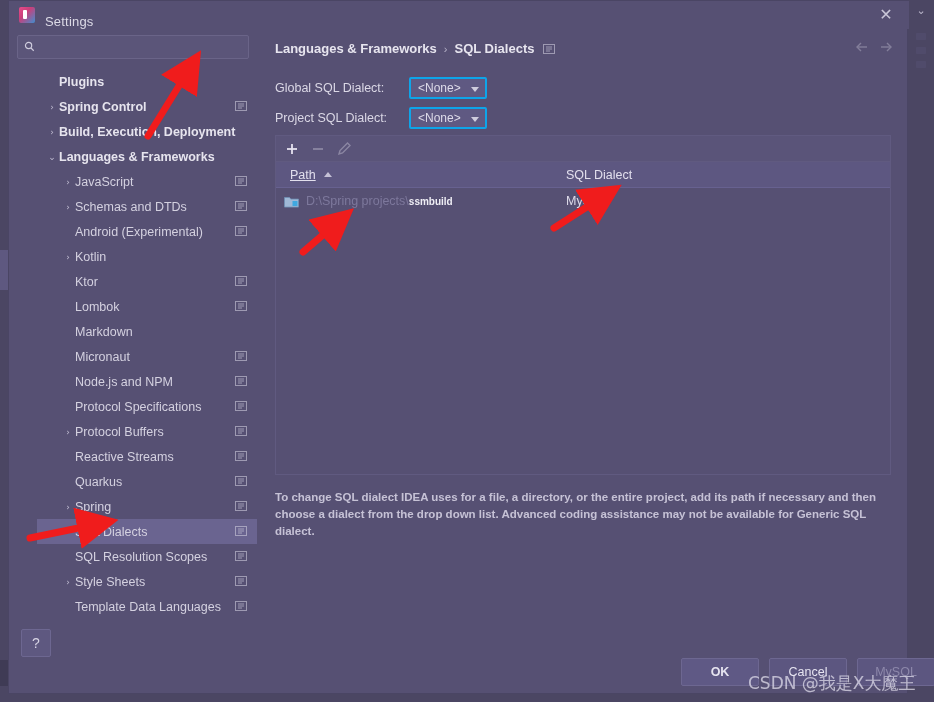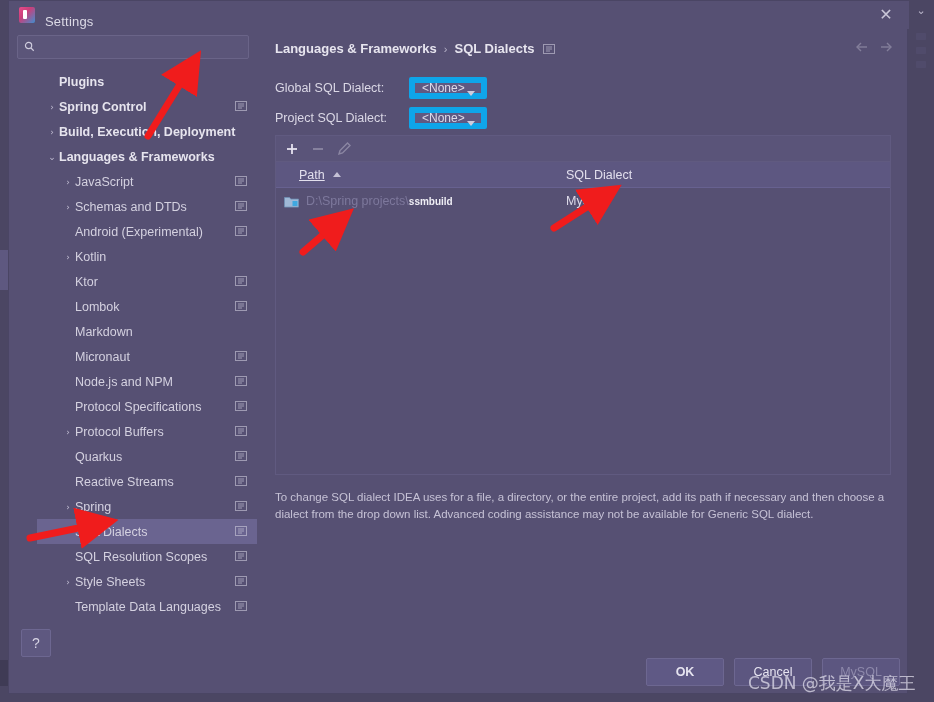--- a/index.html
+++ b/index.html
@@ -112,21 +112,21 @@
   .crumb-sep { margin: 0 7px; color: #b6b2c8; font-size: 11px; font-weight: normal; }
   .crumb-badge { margin-left: 9px; width: 12px; height: 12px; opacity: .6; }
   .nav-icons { position: absolute; right: 14px; top: 16px; display: flex; gap: 10px; opacity:.35; }
   .nav-ico { width: 14px; height: 12px; }
 
   .field-row { position: absolute; left: 16px; display: flex; align-items: center; }
   .field-row.r1 { top: 52px; }
   .field-row.r2 { top: 82px; }
   .field-label { width: 134px; font-size: 12.5px; color: #dbd8e6; }
   .combo {
-    width: 78px; height: 22px; background: #5f5982; border: 6px solid #0ea5e9;
+    width: 78px; height: 22px; background: #5f5982; border: 2px solid #0ea5e9;
     border-radius: 2px; display: flex; align-items: center; cursor: pointer;
     padding-left: 7px; position: relative;
   }
   .combo-val { font-size: 12px; color: #dedbe9; }
   .combo-caret {
     position: absolute; right: 6px; top: 8px; width: 0; height: 0;
     border-left: 4px solid transparent; border-right: 4px solid transparent;
     border-top: 5px solid #cfccdd;
   }
 
@@ -142,46 +142,46 @@
   
   .table {
     position: absolute; left: 16px; top: 136px; width: 616px; height: 314px;
     background: #565073; border: 1px solid #605a80;
   }
   .thead {
     height: 26px; background: #5d5781; border-bottom: 1px solid #676190;
     display: flex; align-items: center;
   }
   .th { font-size: 12.5px; color: #e2dfed; display: flex; align-items: center; }
-  .th.path { width: 284px; padding-left: 23px; text-decoration: underline; }
+  .th.path { width: 284px; padding-left: 14px; text-decoration: underline; }
   .th.dialect { padding-left: 6px; }
   .sort-caret {
     margin-left: 8px; width: 0; height: 0;
     border-left: 4px solid transparent; border-right: 4px solid transparent;
     border-bottom: 5px solid #c5c1d6;
   }
   .trow { height: 26px; display: flex; align-items: center; cursor: pointer; }
   .td-path { width: 284px; padding-left: 8px; display: flex; align-items: center; }
   .folder-ico { width: 15px; height: 13px; margin-right: 7px; flex: none; }
   .path-dim { font-size: 12.5px; color: #7d789c; }
   .path-name { font-size: 10px; color: #efeef5; font-weight: bold; }
   .td-dialect { padding-left: 6px; font-size: 12.5px; color: #dedbe9; }
 
   
   .hint {
     position: absolute; left: 16px; top: 464px; width: 616px;
-    font-size: 11.5px; line-height: 17px; color: #c6c2d6;
+    font-size: 11.5px; line-height: 17px; color: #c6c2d6; font-weight: bold;
   }
 
   
   .btnbar { position: absolute; left: 258px; top: 650px; width: 648px; height: 44px; }
   .dlg-btn {
     position: absolute; top: 8px; height: 28px; border-radius: 2px;
     font-size: 12.5px; display: flex; align-items: center; justify-content: center;
-    cursor: pointer; border: 1px solid #6d6791; background: #5c5680; color: #e6e4f0;
+    cursor: pointer; border: 1px solid #6d6791; background: #5c5680; color: #e6e4f0; margin-left: 35px;
   }
   .dlg-btn.ok { left: 388px; width: 78px; background: #5f5985; font-weight: bold; }
   .dlg-btn.cancel { left: 476px; width: 78px; }
   .dlg-btn.apply { left: 564px; width: 78px; color: #8d88aa; }
 
   
   .watermark {
     position: absolute; left: 748px; top: 672px; font-size: 17px;
     color: rgba(228,226,238,.72); white-space: nowrap;
     font-family: "DejaVu Sans", sans-serif;
@@ -350,31 +350,31 @@
             <span class="tree-label">Protocol Buffers</span>
             <svg class="copy-badge" viewBox="0 0 12 12">
               <rect x="0.5" y="1.5" width="11" height="9" fill="none" stroke="#cfccdd" stroke-width="1"></rect>
               <line x1="3" y1="4" x2="9" y2="4" stroke="#cfccdd" stroke-width="1"></line>
               <line x1="3" y1="6" x2="9" y2="6" stroke="#cfccdd" stroke-width="1"></line>
               <line x1="3" y1="8" x2="7" y2="8" stroke="#cfccdd" stroke-width="1"></line>
             </svg>
           </div>
           <div class="tree-row lvl2">
             <span class="arrow empty">·</span>
+            <span class="tree-label">Reactive Streams</span>
+            <svg class="copy-badge" viewBox="0 0 12 12">
+              <rect x="0.5" y="1.5" width="11" height="9" fill="none" stroke="#cfccdd" stroke-width="1"></rect>
+              <line x1="3" y1="4" x2="9" y2="4" stroke="#cfccdd" stroke-width="1"></line>
+              <line x1="3" y1="6" x2="9" y2="6" stroke="#cfccdd" stroke-width="1"></line>
+              <line x1="3" y1="8" x2="7" y2="8" stroke="#cfccdd" stroke-width="1"></line>
+            </svg>
+          </div>
+          <div class="tree-row lvl2">
+            <span class="arrow empty">·</span>
             <span class="tree-label">Quarkus</span>
-            <svg class="copy-badge" viewBox="0 0 12 12">
-              <rect x="0.5" y="1.5" width="11" height="9" fill="none" stroke="#cfccdd" stroke-width="1"></rect>
-              <line x1="3" y1="4" x2="9" y2="4" stroke="#cfccdd" stroke-width="1"></line>
-              <line x1="3" y1="6" x2="9" y2="6" stroke="#cfccdd" stroke-width="1"></line>
-              <line x1="3" y1="8" x2="7" y2="8" stroke="#cfccdd" stroke-width="1"></line>
-            </svg>
-          </div>
-          <div class="tree-row lvl2">
-            <span class="arrow empty">·</span>
-            <span class="tree-label">Reactive Streams</span>
             <svg class="copy-badge" viewBox="0 0 12 12">
               <rect x="0.5" y="1.5" width="11" height="9" fill="none" stroke="#cfccdd" stroke-width="1"></rect>
               <line x1="3" y1="4" x2="9" y2="4" stroke="#cfccdd" stroke-width="1"></line>
               <line x1="3" y1="6" x2="9" y2="6" stroke="#cfccdd" stroke-width="1"></line>
               <line x1="3" y1="8" x2="7" y2="8" stroke="#cfccdd" stroke-width="1"></line>
             </svg>
           </div>
           <div class="tree-row lvl2">
             <span class="arrow">›</span>
             <span class="tree-label">Spring</span>

